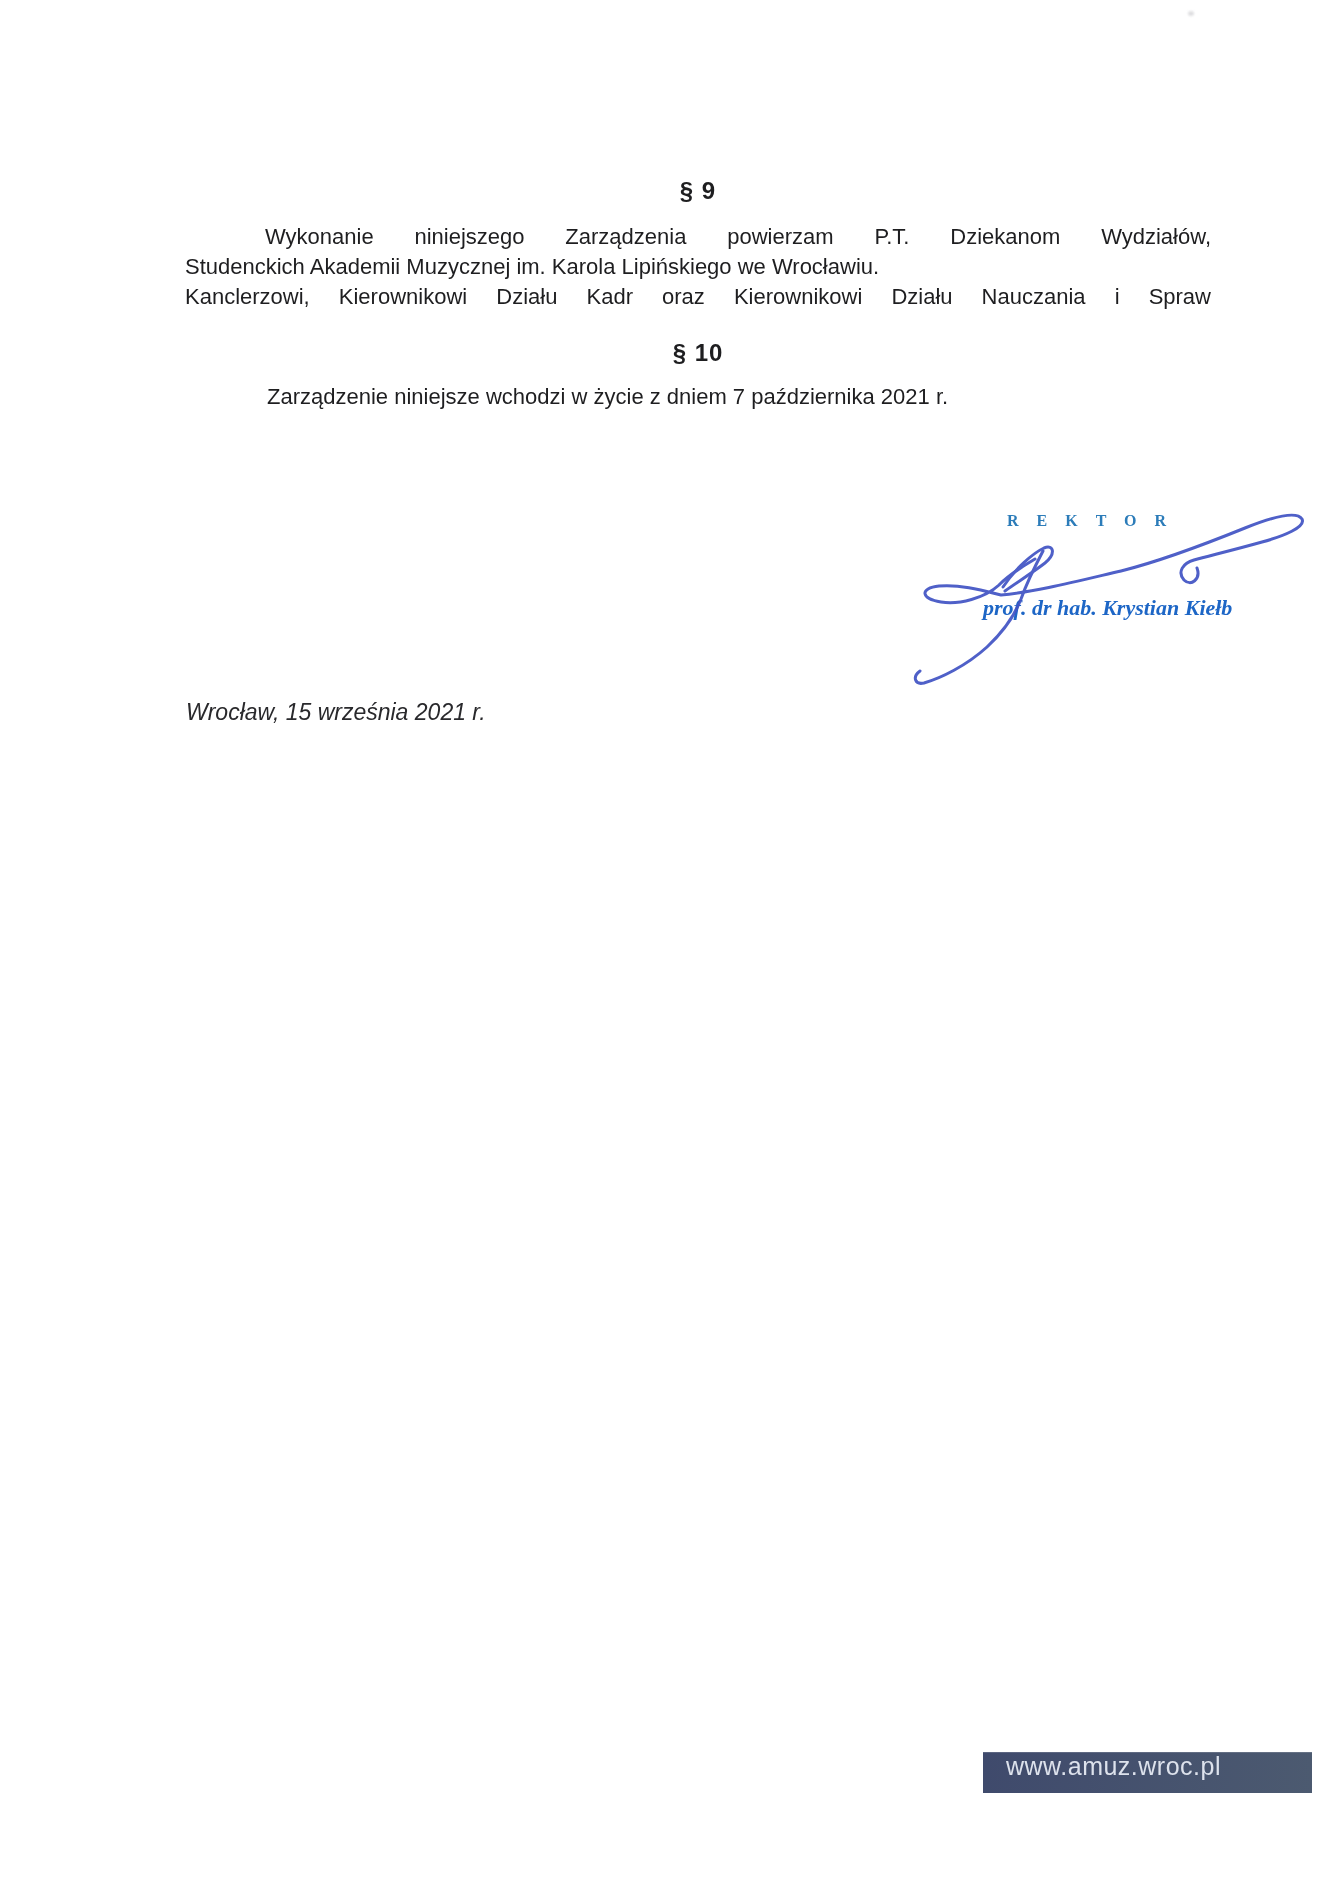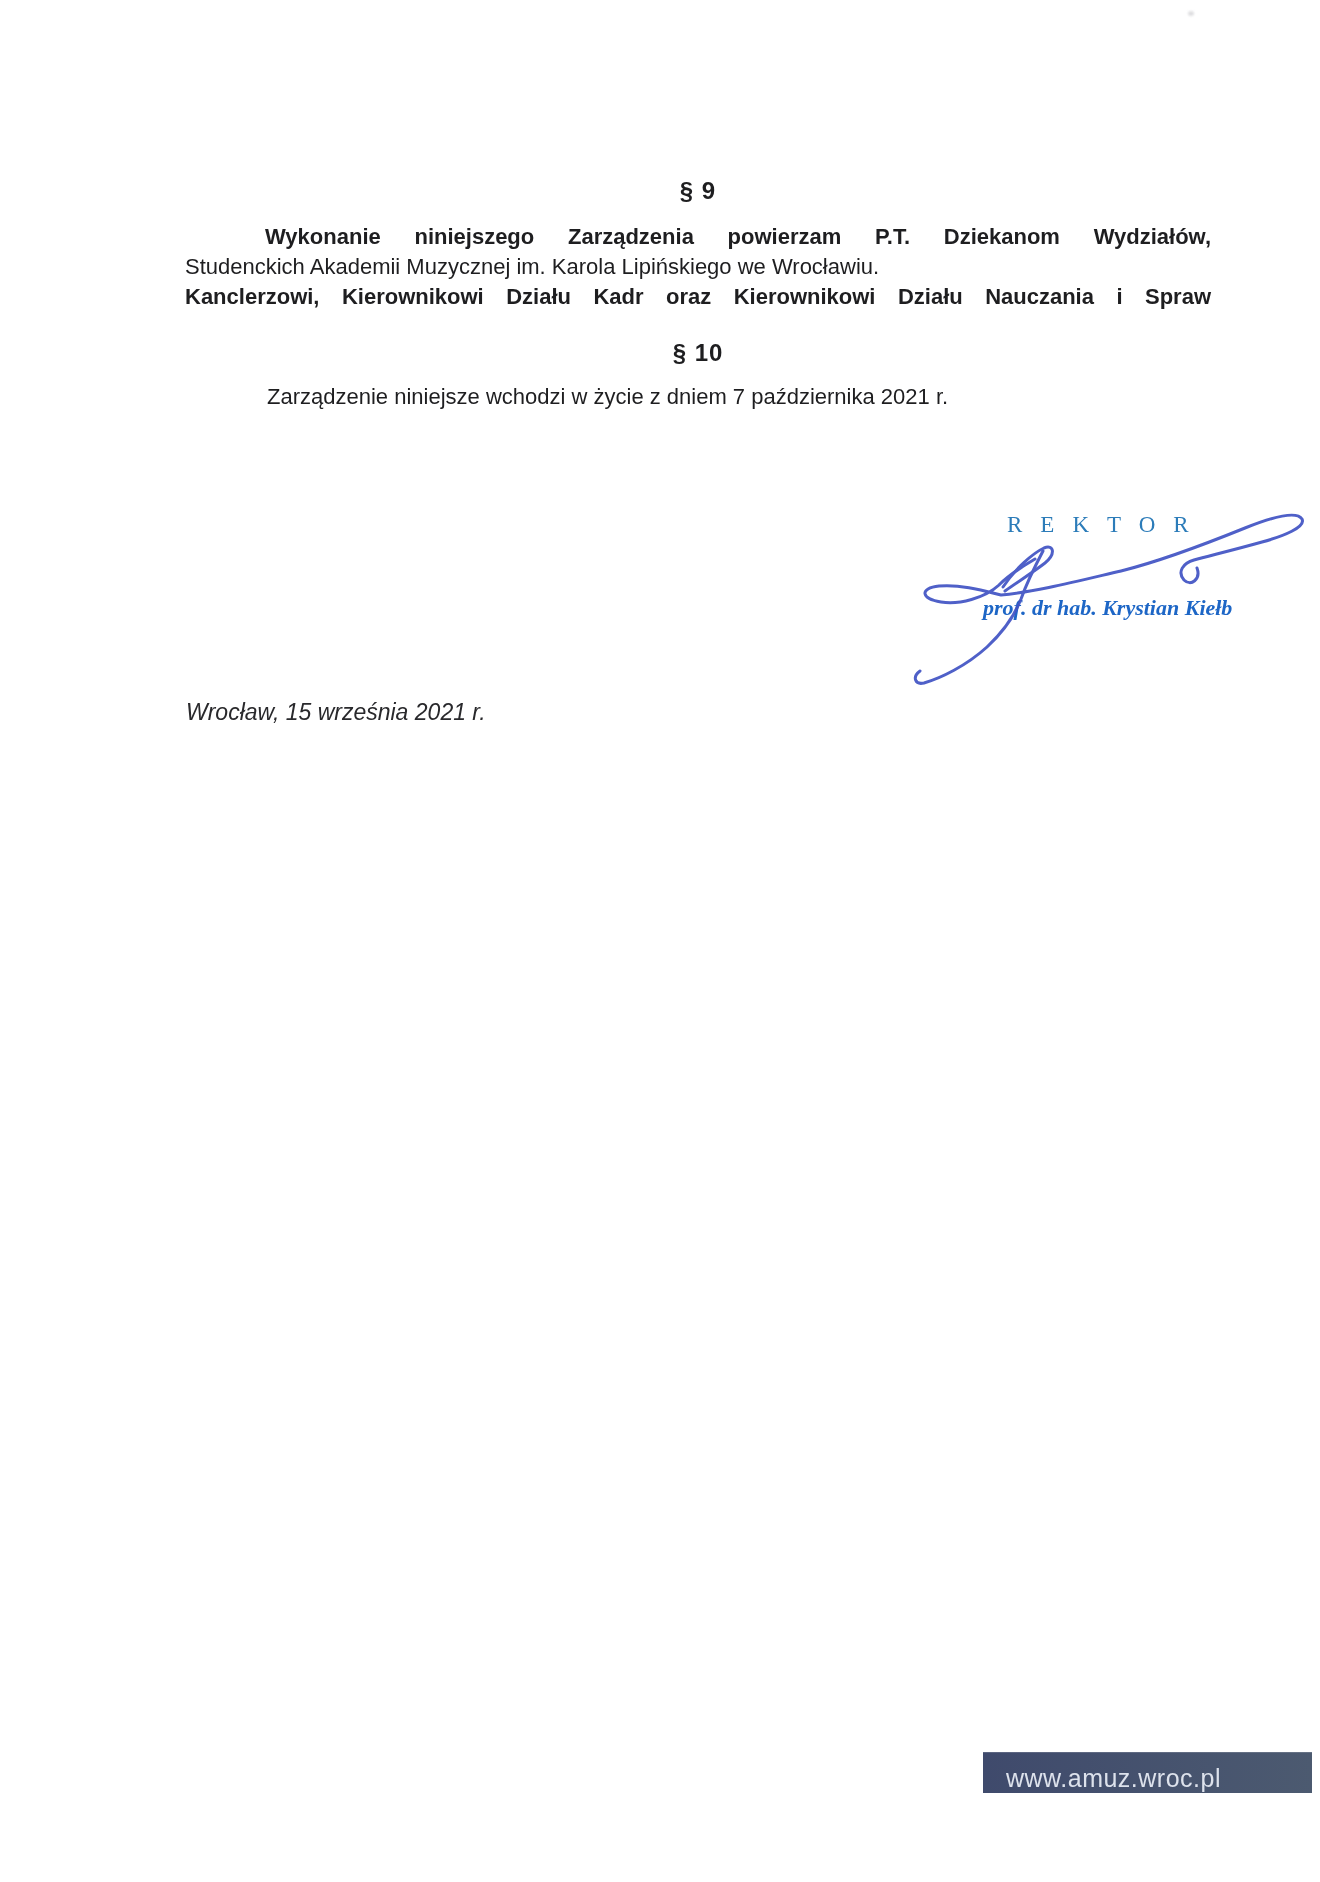--- a/index.html
+++ b/index.html
@@ -27,39 +27,39 @@
     letter-spacing:1px;
     margin:0 0 16px 0;
   }
   .section-heading.second { margin-top:26px; margin-bottom:14px; }
   .para-line {
     font-size:22px;
     line-height:30px;
     white-space:normal;
   }
   .para-line.indent { text-indent:80px; }
-  .para-line.stretch { text-align:justify; text-align-last:justify;font-weight:bold; }
+  .para-line.stretch { text-align:justify; text-align-last:justify; }
   .single-line {
     font-size:22px;
     line-height:30px;
     text-indent:82px;
   }
 
   
   .signature-block {
     position:absolute;
     left:903px; top:503px;
     width:410px; height:185px;
   }
   .rektor-title {
     position:absolute;
     left:104px; top:9px;
     font-family:"Liberation Serif", serif;
-    font-size:23px;
-    font-weight:400;
+    font-size:16px;
+    font-weight:700;
     letter-spacing:18px;
     white-space:nowrap;
   }
   .signer-name {
     position:absolute;
     left:80px; top:92px;
     font-family:"Liberation Serif", serif;
     font-style:italic;
     font-weight:600;
     font-size:22px;
@@ -90,21 +90,21 @@
     margin-top:33px;
   }
 
   
   .footer-bar {
     position:absolute;
     left:983px; top:1752px;
     width:329px; height:41px;
     box-sizing:border-box;
     display:flex;
-    align-items:flex-end;
+    align-items:flex-start;
     padding-left:23px;
     background:linear-gradient(90deg, var(--bg1,#3f4a6c), var(--bg2,#4c5a70));
     box-shadow:inset 0 1px 0 rgba(255,255,255,0.15);
   }
   .footer-url {
     font-size:25px;
     letter-spacing:0.5px;
     white-space:nowrap;
   }
 

